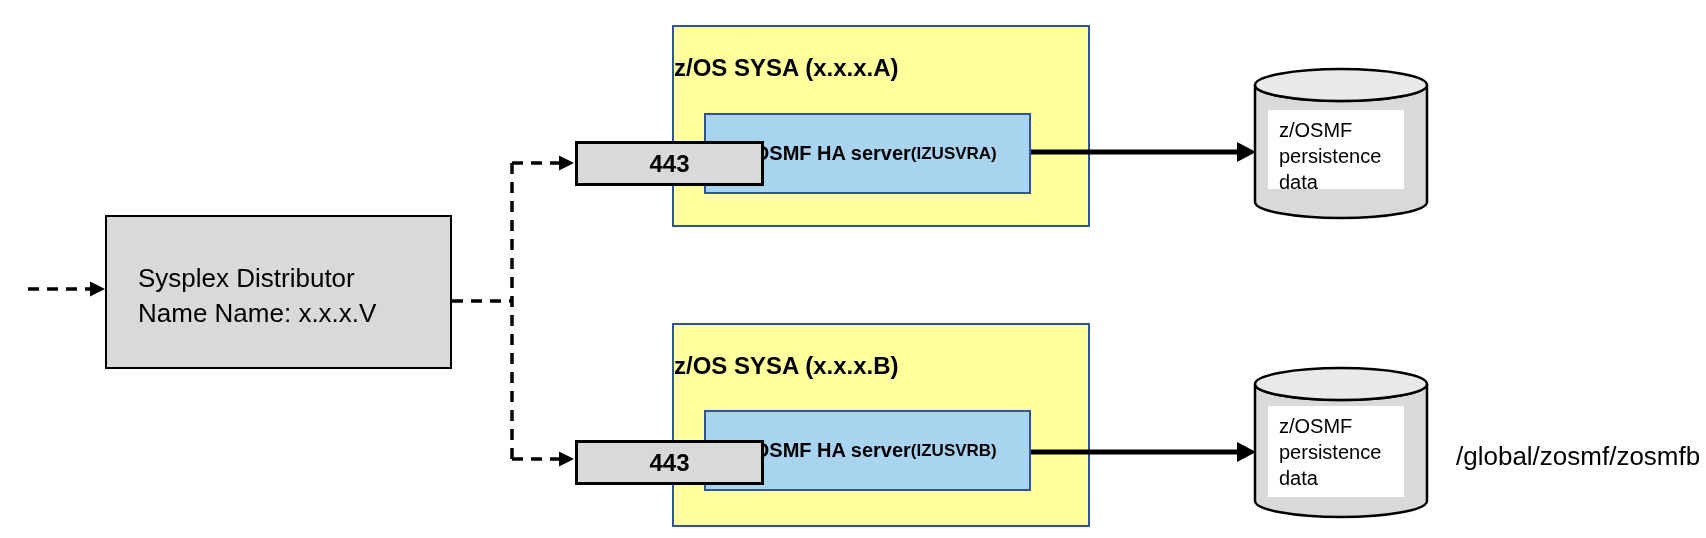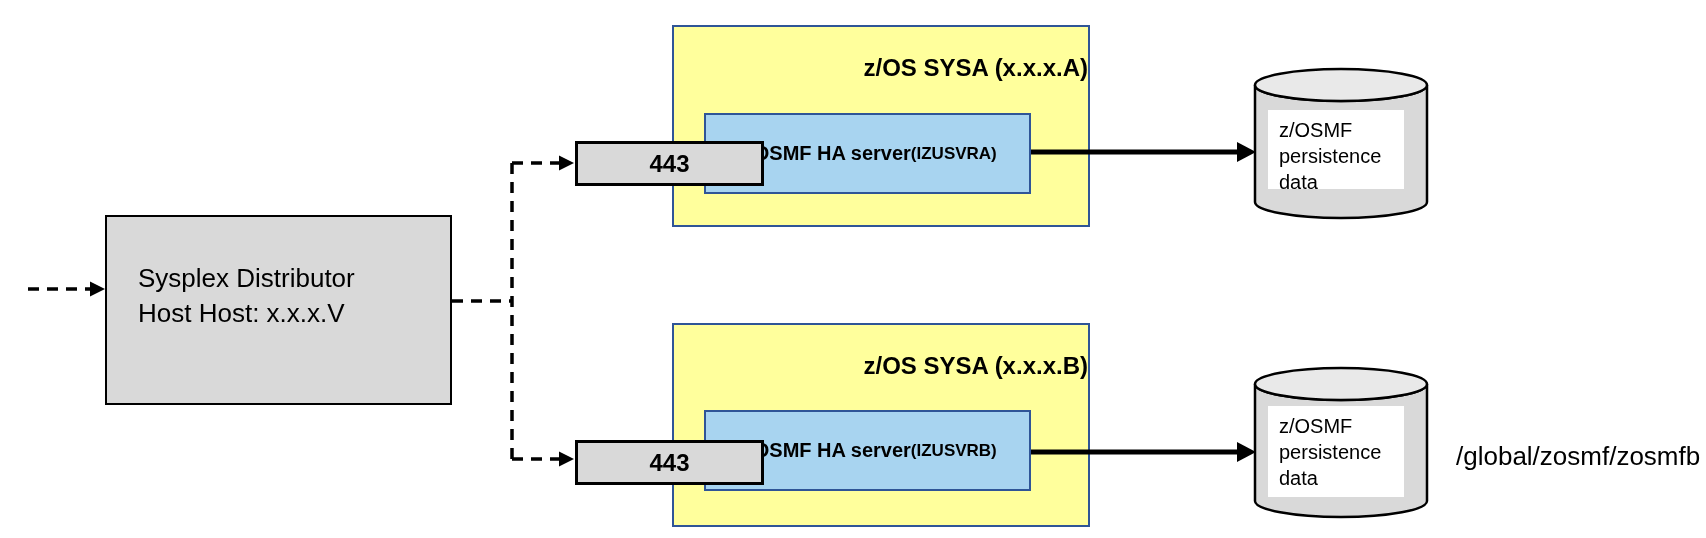--- a/index.html
+++ b/index.html
@@ -9,21 +9,21 @@
     height: 538px;
     background: #ffffff;
     font-family: "Liberation Sans", sans-serif;
     color: #000000;
     overflow: hidden;
   }
   .abs { position: absolute; box-sizing: border-box; }
 
   
   .distributor {
-    left: 105px; top: 215px; width: 347px; height: 190px;
+    left: 105px; top: 215px; width: 347px; height: 154px;
     background: #d9d9d9; border: 2.5px solid #000000;
     z-index: 1;
     padding: 44px 3px 0 31px;
     font-size: 26px; line-height: 35px;
   }
   .port-box {
     width: 189px; height: 45px;
     background: #d9d9d9; border: 3.5px solid #000000;
     z-index: 3;
     display: flex; align-items: center; justify-content: center;
@@ -35,21 +35,21 @@
   
   .sys-box {
     left: 672px; width: 418px;
     background: #ffff9c; border: 2.5px solid #2f5597;
     z-index: 1;
   }
   .sys-a { top: 25px;  height: 202px; }
   .sys-b { top: 323px; height: 204px; }
   .sys-title {
     position: absolute; left: 0; right: 0; top: 26px;
-    text-align: right;
+    text-align: left;
     font-size: 24px; font-weight: bold; line-height: 30px;
   }
 
   
   .server-box {
     left: 704px; width: 327px; height: 81px;
     background: #a8d4f0; border: 2.5px solid #2f5597;
     z-index: 1;
     display: flex; align-items: center; justify-content: center;
     white-space: nowrap;
@@ -88,21 +88,21 @@
   .path-a { top: 131px; }
   .path-b { top: 440px; }
 </style>
 </head>
 <body>
 
 <div class="canvas">
 
   <div class="abs distributor">
     <div>Sysplex Distributor</div>
-    <div>Host Host: x.x.x.V</div>
+    <div>Name Name: x.x.x.V</div>
   </div>
 
   <div class="abs sys-box sys-a">
     <div class="sys-title">z/OS SYSA (x.x.x.A)</div>
   </div>
   <div class="abs sys-box sys-b">
     <div class="sys-title">z/OS SYSA (x.x.x.B)</div>
   </div>
 
   <div class="abs server-box server-a">

